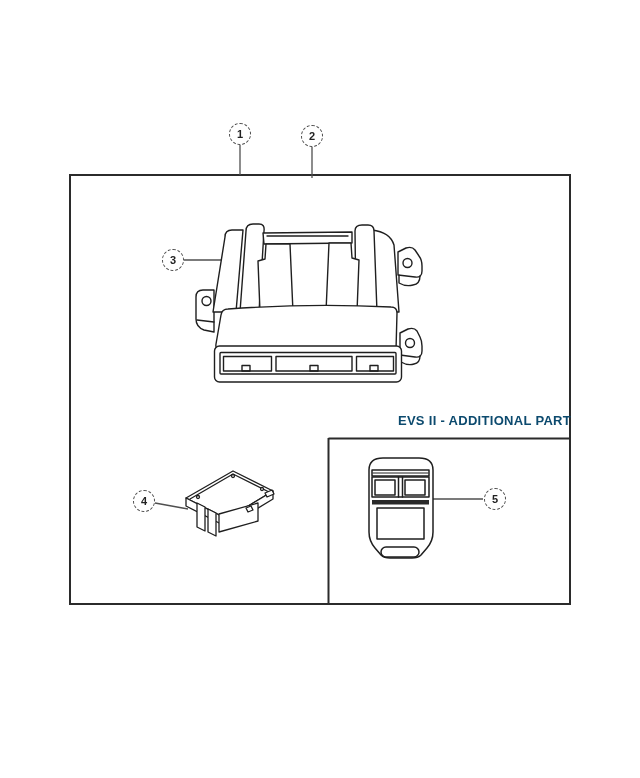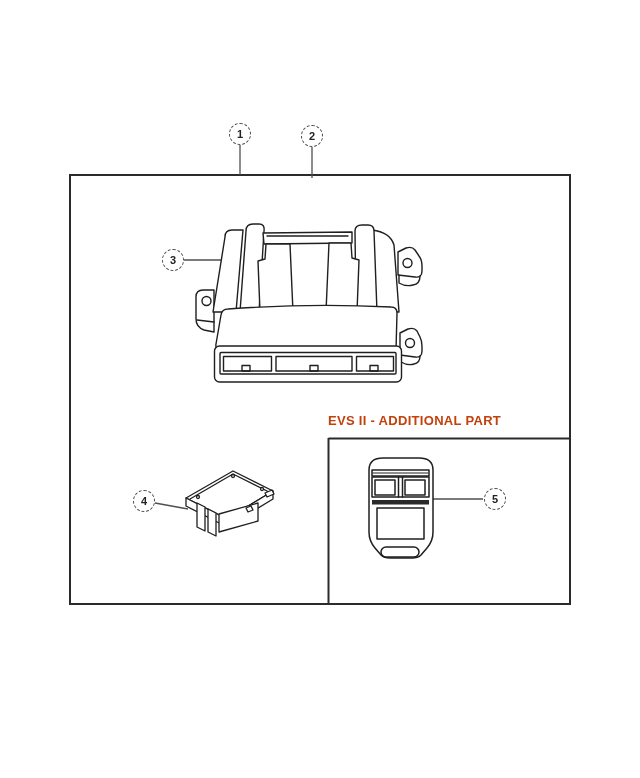--- a/index.html
+++ b/index.html
@@ -17,22 +17,22 @@
     border:1.4px dashed #4d4d4d;
     border-radius:50%;
     background:#ffffff;
     display:flex;align-items:center;justify-content:center;
     font-size:11px;font-weight:700;color:#222;
     box-sizing:border-box;
   }
   .section-label{
     position:absolute;
     left:328px;top:413px;width:243px;
-    text-align:left;
-    font-size:13px;font-weight:700;color:#c2410c;
+    text-align:right;
+    font-size:13px;font-weight:700;color:#0c4a6e;
     letter-spacing:0.3px;
   }
 </style>
 </head>
 <body>
 
 <div id="stage">
 
   <svg id="lineart" width="640" height="778" viewBox="0 0 640 778">
 

